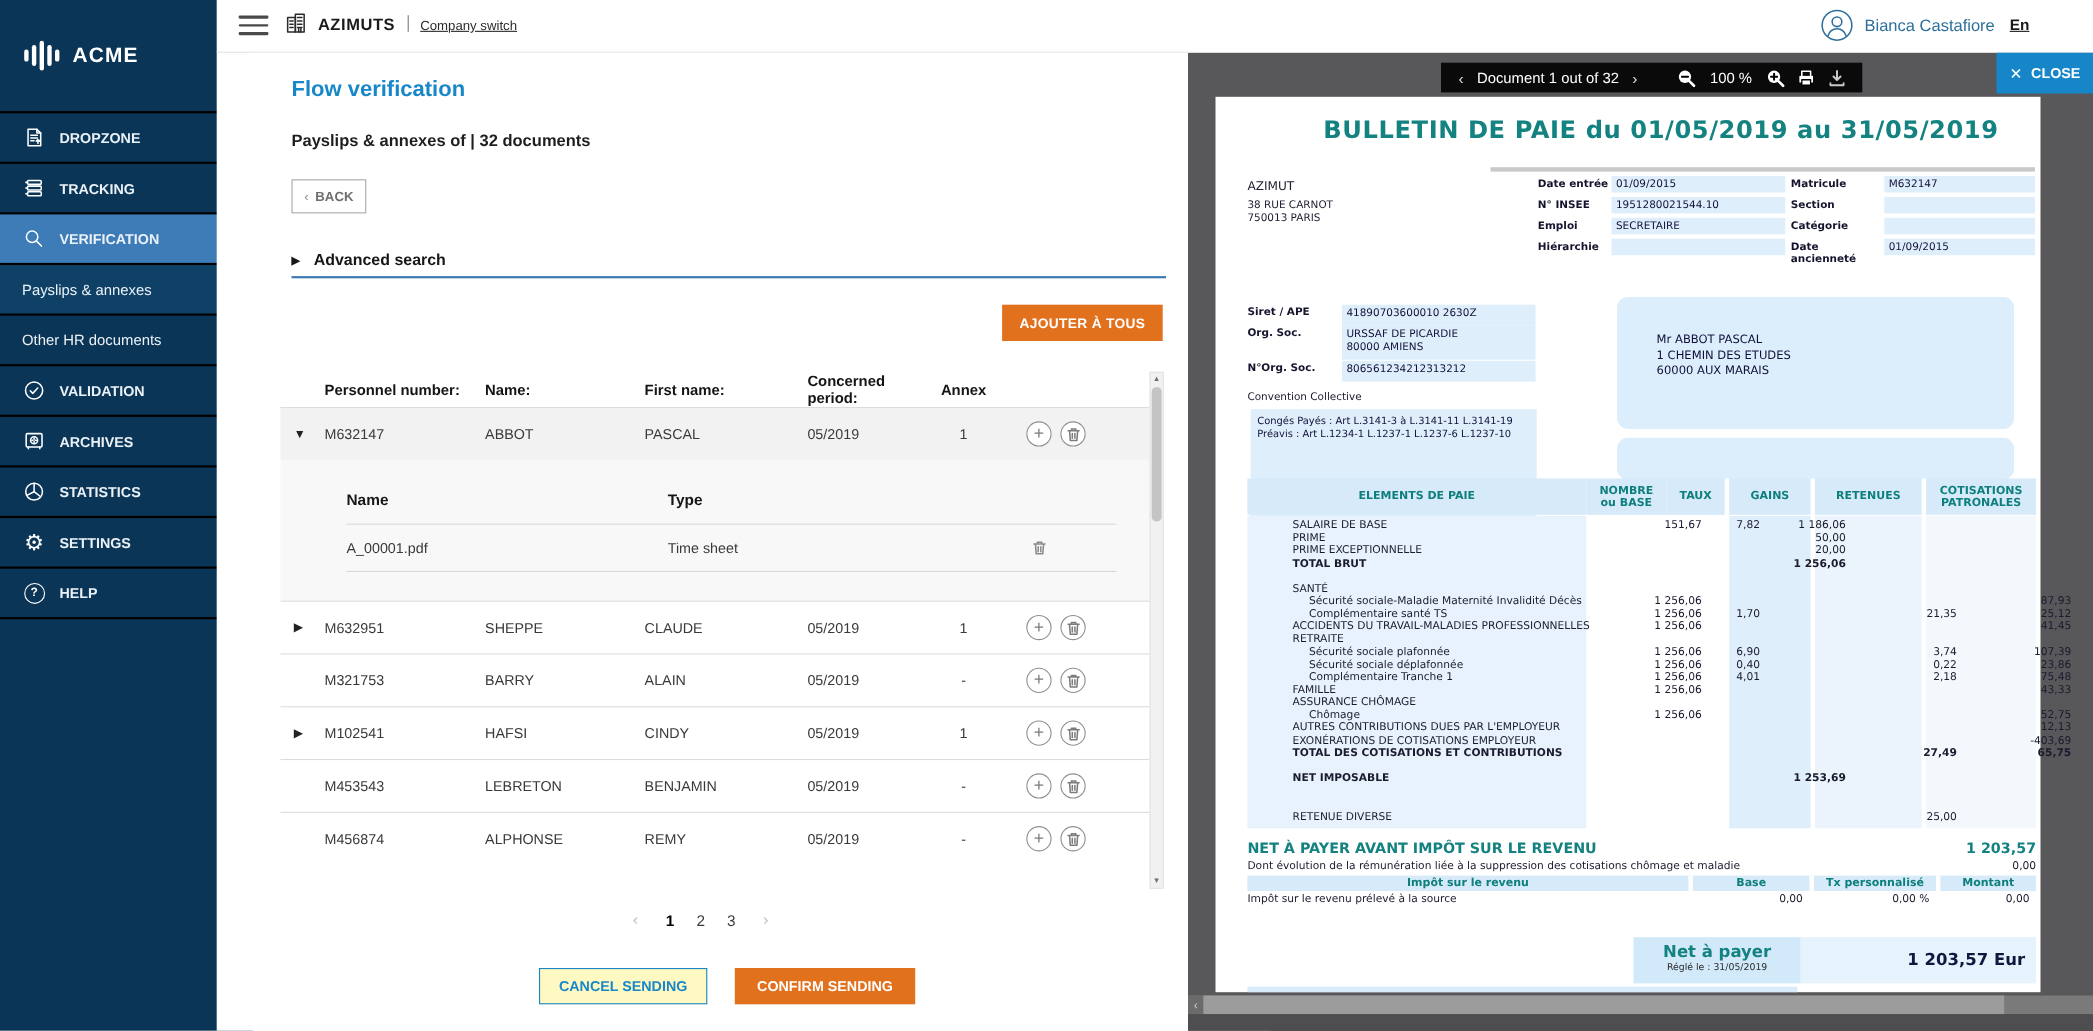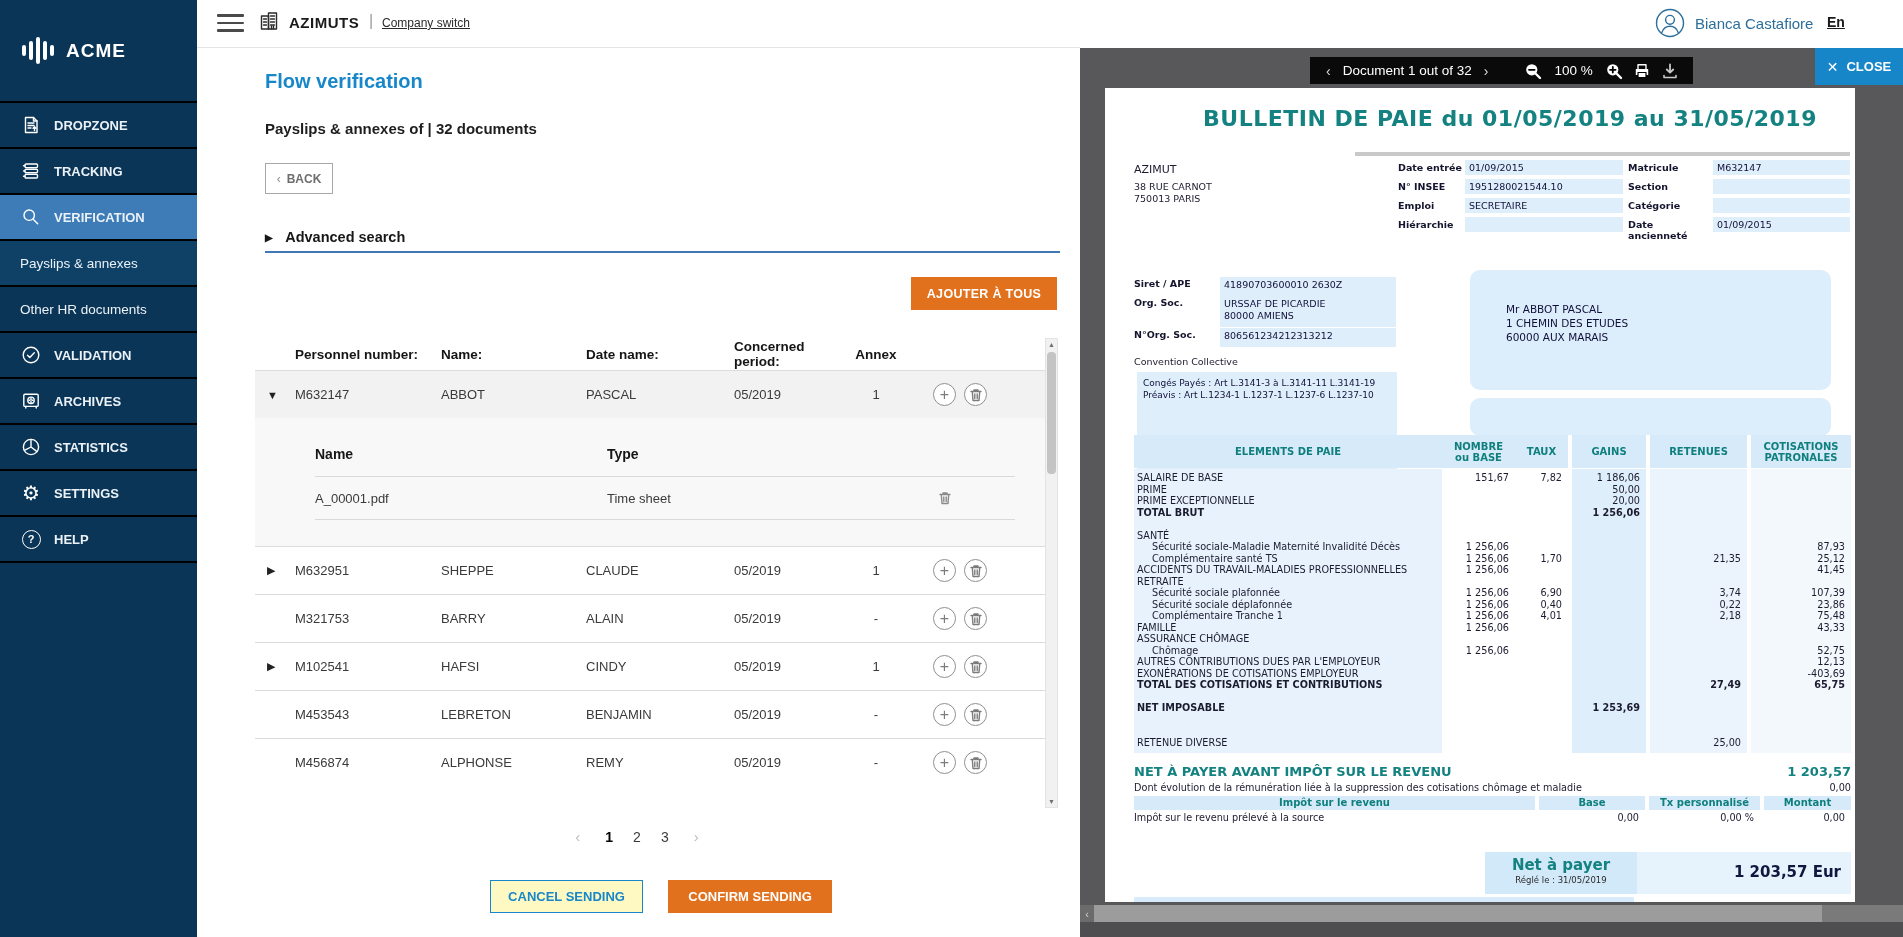--- a/index.html
+++ b/index.html
@@ -115,21 +115,21 @@
   #ps-emp-addr { position:absolute; left:36px; top:32px; font-size:10.5px; line-height:14px; white-space:pre-line; color:#10103A; }
   #ps-emp-box2 { position:absolute; left:365px; top:310px; width:361px; height:38px; background:#DCEDFB; border-radius:10px; }
 
   #ps-table-head { position:absolute; left:29px; top:347px; width:717px; display:grid;
     grid-template-columns:308px 73px 53px 78px 101px 104px; }
   #ps-table-head .hcell { background:#D6EAF9; color:#0E7F7D; font-weight:bold; font-size:10px;
     height:33px; display:flex; align-items:center; justify-content:center; text-align:center; line-height:11px; white-space:pre-line; }
   #ps-table-head .hcell.bl { border-left:4px solid #fff; }
   #ps-bands { position:absolute; left:0; top:381px; width:750px; height:284px; }
   #ps-bands .band { position:absolute; top:0; height:284px; }
-  #ps-rows { position:absolute; left:29px; top:384px; width:717px; }
+  #ps-rows { position:absolute; left:29px; top:384px; width:717px;padding-left:38px; }
   .ps-r { display:grid; grid-template-columns:308px 73px 53px 78px 101px 104px; height:11.5px;
     font-size:9.7px; line-height:11.5px; }
   .ps-r .num { text-align:right; padding-right:6px; }
   .ps-r .lab { padding-left:3px; white-space:nowrap; }
   .ps-r.ind .lab { padding-left:18px; }
   .ps-r.b { font-weight:bold; }
 
   #ps-net-avant { position:absolute; left:29px; top:676px; width:717px; display:flex; justify-content:space-between;
     color:#148280; font-weight:bold; font-size:13px; }
   #ps-dont { position:absolute; left:29px; top:694px; width:717px; display:flex; justify-content:space-between; font-size:9.7px; }
@@ -291,21 +291,21 @@
     <span>Advanced search</span>
   </div>
   <div id="adv-line"></div>
   <button id="add-all-btn">AJOUTER À TOUS</button>
 
   <div id="list">
     <div id="list-header" class="lgrid">
         <span></span>
         <span>Personnel number:</span>
         <span>Name:</span>
-        <span>Date name:</span>
+        <span>First name:</span>
         <span>Concerned period:</span>
         <span class="annex" style="text-align:center;padding-right:34px">Annex</span>
         <span></span>
       </div>
     <div id="list-body">
         <div class="lrow lgrid expanded">
           <span class="expander">▼</span>
           <span>M632147</span>
           <span>ABBOT</span>
           <span>PASCAL</span>

